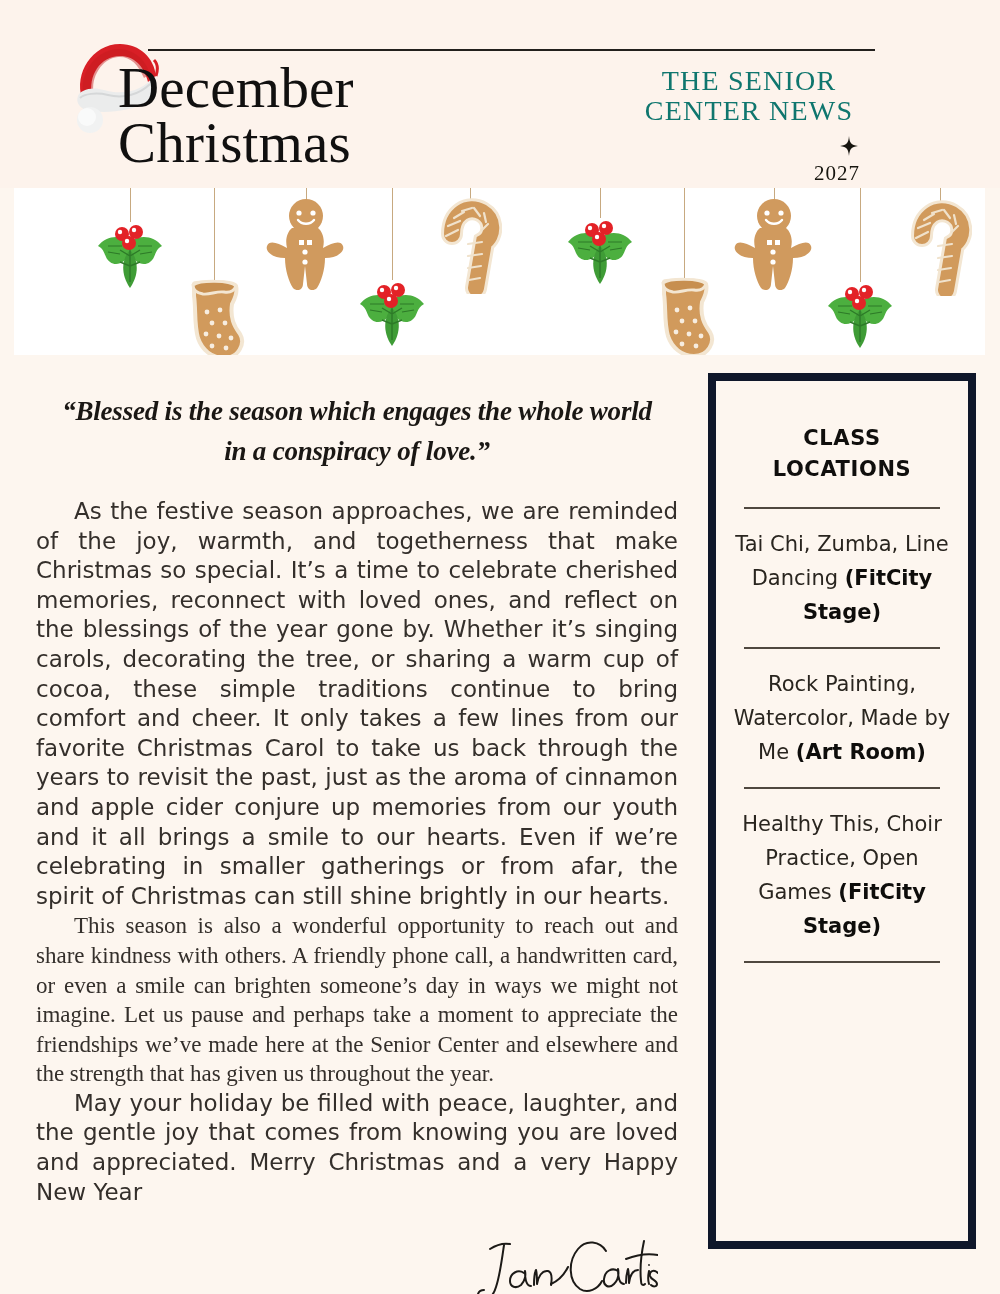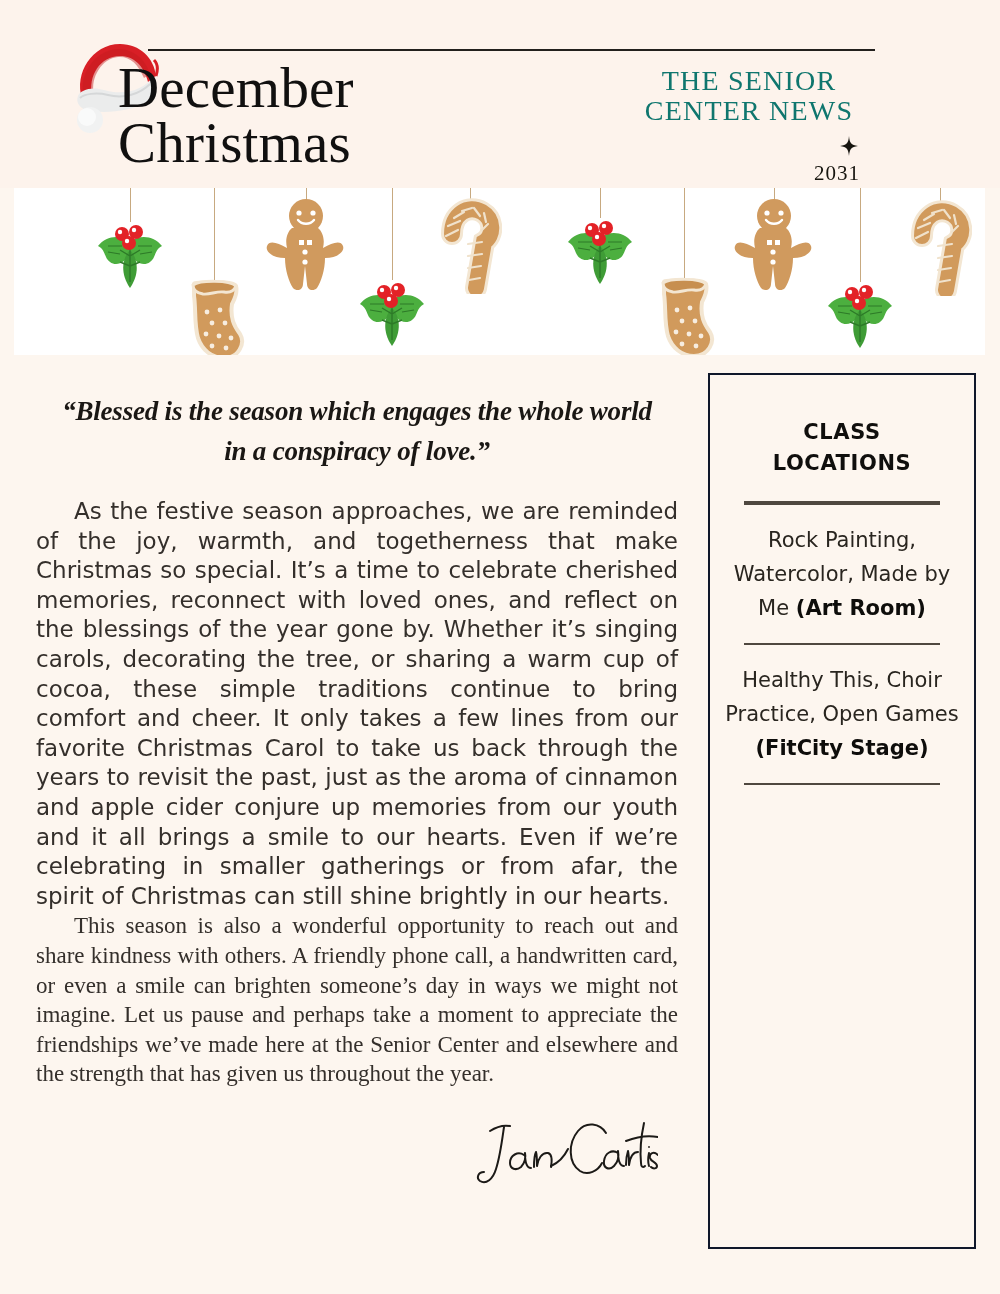--- a/index.html
+++ b/index.html
@@ -156,21 +156,21 @@
     height: 90px;
   }
 
   
   #sidebar {
     position: absolute;
     left: 708px;
     top: 18px;
     width: 268px;
     height: 876px;
-    border: 2px solid #0f172a;
+    border: 8px solid #0f172a;
     background: transparent;
     box-sizing: border-box;
   }
   #sidebar-title {
     margin-top: 42px;
     text-align: center;
     font-family: "DejaVu Sans", sans-serif;
     font-weight: bold;
     font-size: 21px;
     line-height: 31px;
@@ -222,21 +222,21 @@
   </div>
 
   <div id="right-masthead">
     <div class="sub-line">THE SENIOR</div>
     <div class="sub-line">CENTER NEWS</div>
     <div id="star-row">
       <svg width="18" height="20" viewBox="0 0 18 20">
         <path d="M9 0 C9.7 7, 11 9, 18 10 C11 11, 9.7 13, 9 20 C8.3 13, 7 11, 0 10 C7 9, 8.3 7, 9 0 Z" fill="#17150f"></path>
       </svg>
     </div>
-    <div id="year-row">2031</div>
+    <div id="year-row">2027</div>
   </div>
 </div>
 
 <div id="ornament-banner">
 
   <div class="hanger" style="left:46px">
     <div class="string" style="height:34px"></div>
     <div class="orn" style="top:28px">
       <svg width="84" height="76" viewBox="0 0 84 76">
         <path d="M42 26 C32 18, 18 20, 10 30 C18 34, 16 42, 22 46 C30 52, 42 44, 42 32 Z" fill="#4caf3f"></path>
@@ -438,20 +438,21 @@
 
   <div id="left-column">
 
     <div id="quote">
       <span>“Blessed is the season which engages the whole world</span>
       <span>in a conspiracy of love.”</span>
     </div>
 
     <p class="body-par" id="par1">As the festive season approaches, we are reminded of the joy, warmth, and togetherness that make Christmas so special. It’s a time to celebrate cherished memories, reconnect with loved ones, and reflect on the blessings of the year gone by. Whether it’s singing carols, decorating the tree, or sharing a warm cup of cocoa, these simple traditions continue to bring comfort and cheer. It only takes a few lines from our favorite Christmas Carol to take us back through the years to revisit the past, just as the aroma of cinnamon and apple cider conjure up memories from our youth and it all brings a smile to our hearts. Even if we’re celebrating in smaller gatherings or from afar, the spirit of Christmas can still shine brightly in our hearts.</p>
     <p class="body-par" id="par2">This season is also a wonderful opportunity to reach out and share kindness with others. A friendly phone call, a handwritten card, or even a smile can brighten someone’s day in ways we might not imagine. Let us pause and perhaps take a moment to appreciate the friendships we’ve made here at the Senior Center and elsewhere and the strength that has given us throughout the year.</p>
+    <p class="body-par" id="par3">May your holiday be filled with peace, laughter, and the gentle joy that comes from knowing you are loved and appreciated. Merry Christmas and a very Happy New Year</p>
 
     <div id="signature">
       <svg width="190" height="86" viewBox="0 0 190 86">
         <g fill="none" stroke="#1c1a17" stroke-width="2" stroke-linecap="round" stroke-linejoin="round">
 
           <path d="M36 16 C34 30, 32 46, 28 58 C25 68, 18 74, 12 70 C8 67, 10 61, 16 61"></path>
           <path d="M22 20 C28 16, 36 14, 42 15"></path>
 
           <path d="M56 44 C50 40, 42 44, 42 52 C42 58, 48 60, 53 56 C57 52, 58 46, 57 42 C57 50, 58 57, 63 57"></path>
 
@@ -479,20 +480,24 @@
   </div>
 
   <div id="sidebar">
     <div id="sidebar-title">
       <div>CLASS</div>
       <div>LOCATIONS</div>
     </div>
 
     <div class="divider" id="divider-top"></div>
 
+    <div class="loc-entry entry-gap-top entry-gap-bot">
+      <span class="loc-classes">Tai Chi, Zumba, Line Dancing</span>
+      <span class="loc-place">(FitCity Stage)</span>
+    </div>
 
     <div class="divider"></div>
 
     <div class="loc-entry entry-gap-top entry-gap-bot">
       <span class="loc-classes">Rock Painting, Watercolor, Made by Me</span>
       <span class="loc-place">(Art Room)</span>
     </div>
 
     <div class="divider"></div>
 

